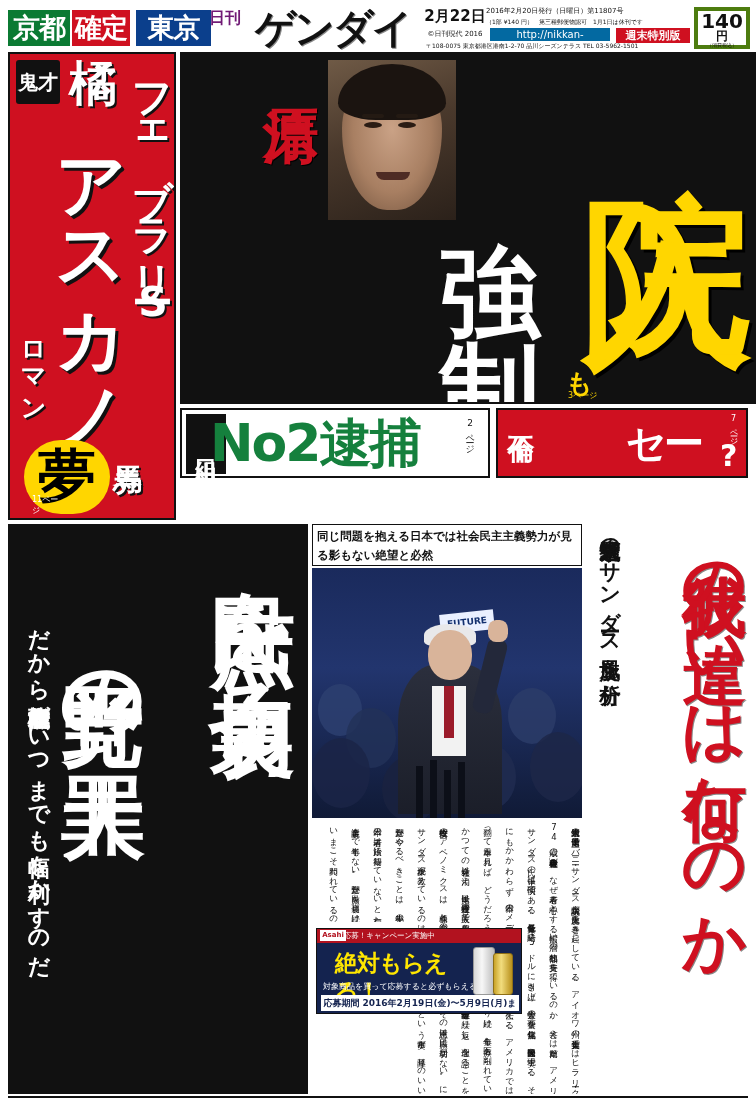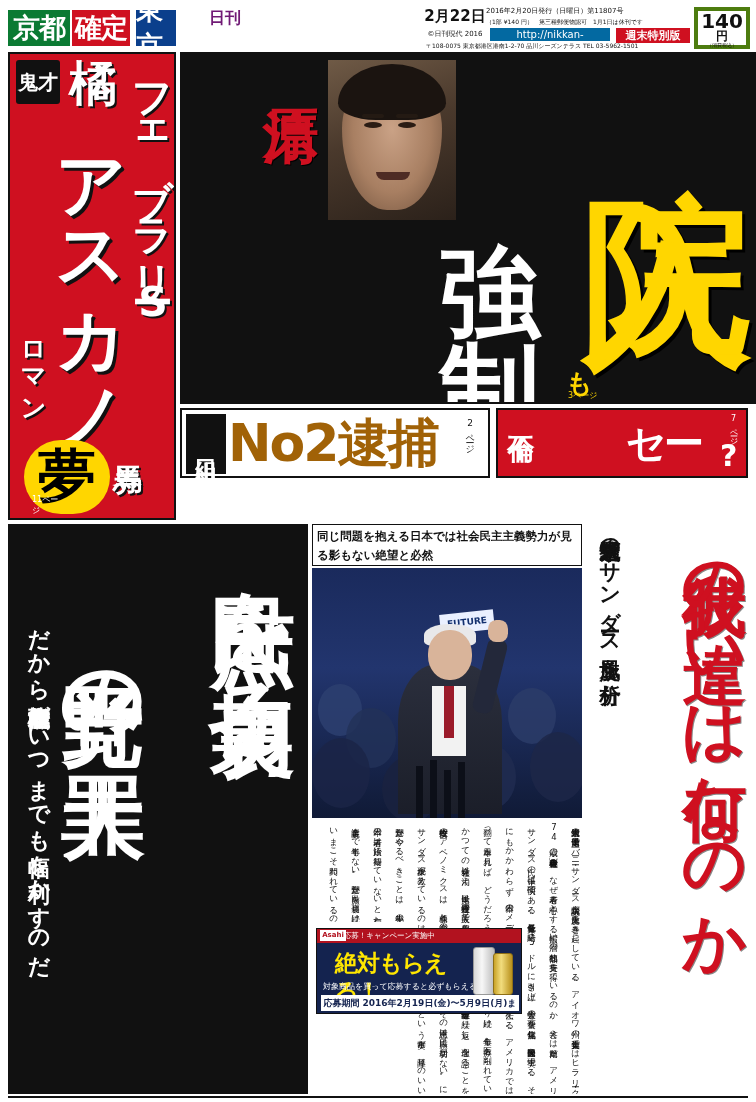--- a/index.html
+++ b/index.html
@@ -18,21 +18,21 @@
     position: absolute; left: 8px; top: 6px; width: 62px; height: 36px;
     background: #0b7a33; color: #fff; font-weight: bold; font-size: 27px;
     display: flex; align-items: center; justify-content: center; letter-spacing: -1px;
   }
   .mh-kakutei {
     position: absolute; left: 72px; top: 6px; width: 58px; height: 36px;
     background: #cf1020; color: #fff; font-weight: bold; font-size: 27px;
     display: flex; align-items: center; justify-content: center; letter-spacing: -1px;
   }
   .mh-tokyo {
-    position: absolute; left: 136px; top: 6px; width: 40px; height: 36px;
+    position: absolute; left: 136px; top: 6px; width: 75px; height: 36px;
     background: #0b3f8c; color: #fff; font-weight: bold; font-size: 27px;
     display: flex; align-items: center; justify-content: center; letter-spacing: -1px;
   }
   .mh-nikkan {
     position: absolute; left: 208px; top: 4px; width: 34px; height: 40px;
     color: #701a75; font-weight: bold; font-size: 16px; line-height: 19px; text-align: center;
   }
   .mh-logo {
     position: absolute; left: 240px; top: 0px; width: 186px; height: 48px;
     color: #111; font-weight: bold; font-size: 40px; letter-spacing: -2px;
@@ -191,22 +191,22 @@
     position: absolute; left: 0; top: 0; width: 310px; height: 70px;
     background: #fff; border: 2px solid #111;
   }
   .bn-yamaguchi {
     position: absolute; left: 4px; top: 4px; width: 40px; height: 60px;
     background: #111; color: #fff; font-weight: bold; font-size: 22px;
     writing-mode: vertical-rl; text-orientation: upright; line-height: 28px;
     display: flex; align-items: center; justify-content: center;
   }
   .bn-no2 {
-    position: absolute; left: 46px; top: 0px; width: 230px; height: 66px;
-    color: #a16207; font-weight: bold; font-size: 52px; line-height: 66px;
+    position: absolute; left: 28px; top: 0px; width: 230px; height: 66px;
+    color: #15803d; font-weight: bold; font-size: 52px; line-height: 66px;
     letter-spacing: -2px;
   }
   .bn-pg2 {
     position: absolute; left: 278px; top: 8px; width: 16px; height: 50px;
     color: #111; font-size: 9px; writing-mode: vertical-rl; text-orientation: upright;
   }
   .bn-right {
     position: absolute; left: 316px; top: 0; width: 252px; height: 70px;
     background: #cf1020; border: 2px solid #111;
   }
@@ -366,20 +366,21 @@
 </head>
 <body>
 
 <div class="page">
 
   <div class="masthead">
     <div class="mh-kyoto">京都</div>
     <div class="mh-kakutei">確定</div>
     <div class="mh-tokyo">東京</div>
     <div class="mh-nikkan">日刊</div>
+    <div class="mh-logo">ゲンダイ</div>
     <div class="mh-date">2月22日</div>
     <div class="mh-issue">2016年2月20日発行（日曜日）第11807号</div>
     <div class="mh-issue2">（1部 ¥140 円）　第三種郵便物認可　1月1日は休刊です</div>
     <div class="mh-copy">©日刊現代 2016</div>
     <div class="mh-url">http://nikkan-gendai.com</div>
     <div class="mh-weekend">週末特別版</div>
     <div class="mh-addr">〒108-0075 東京都港区港南1-2-70 品川シーズンテラス TEL 03-5962-1501</div>
     <div class="mh-price">
       <div class="p1">140</div>
       <div class="p2">円</div>

